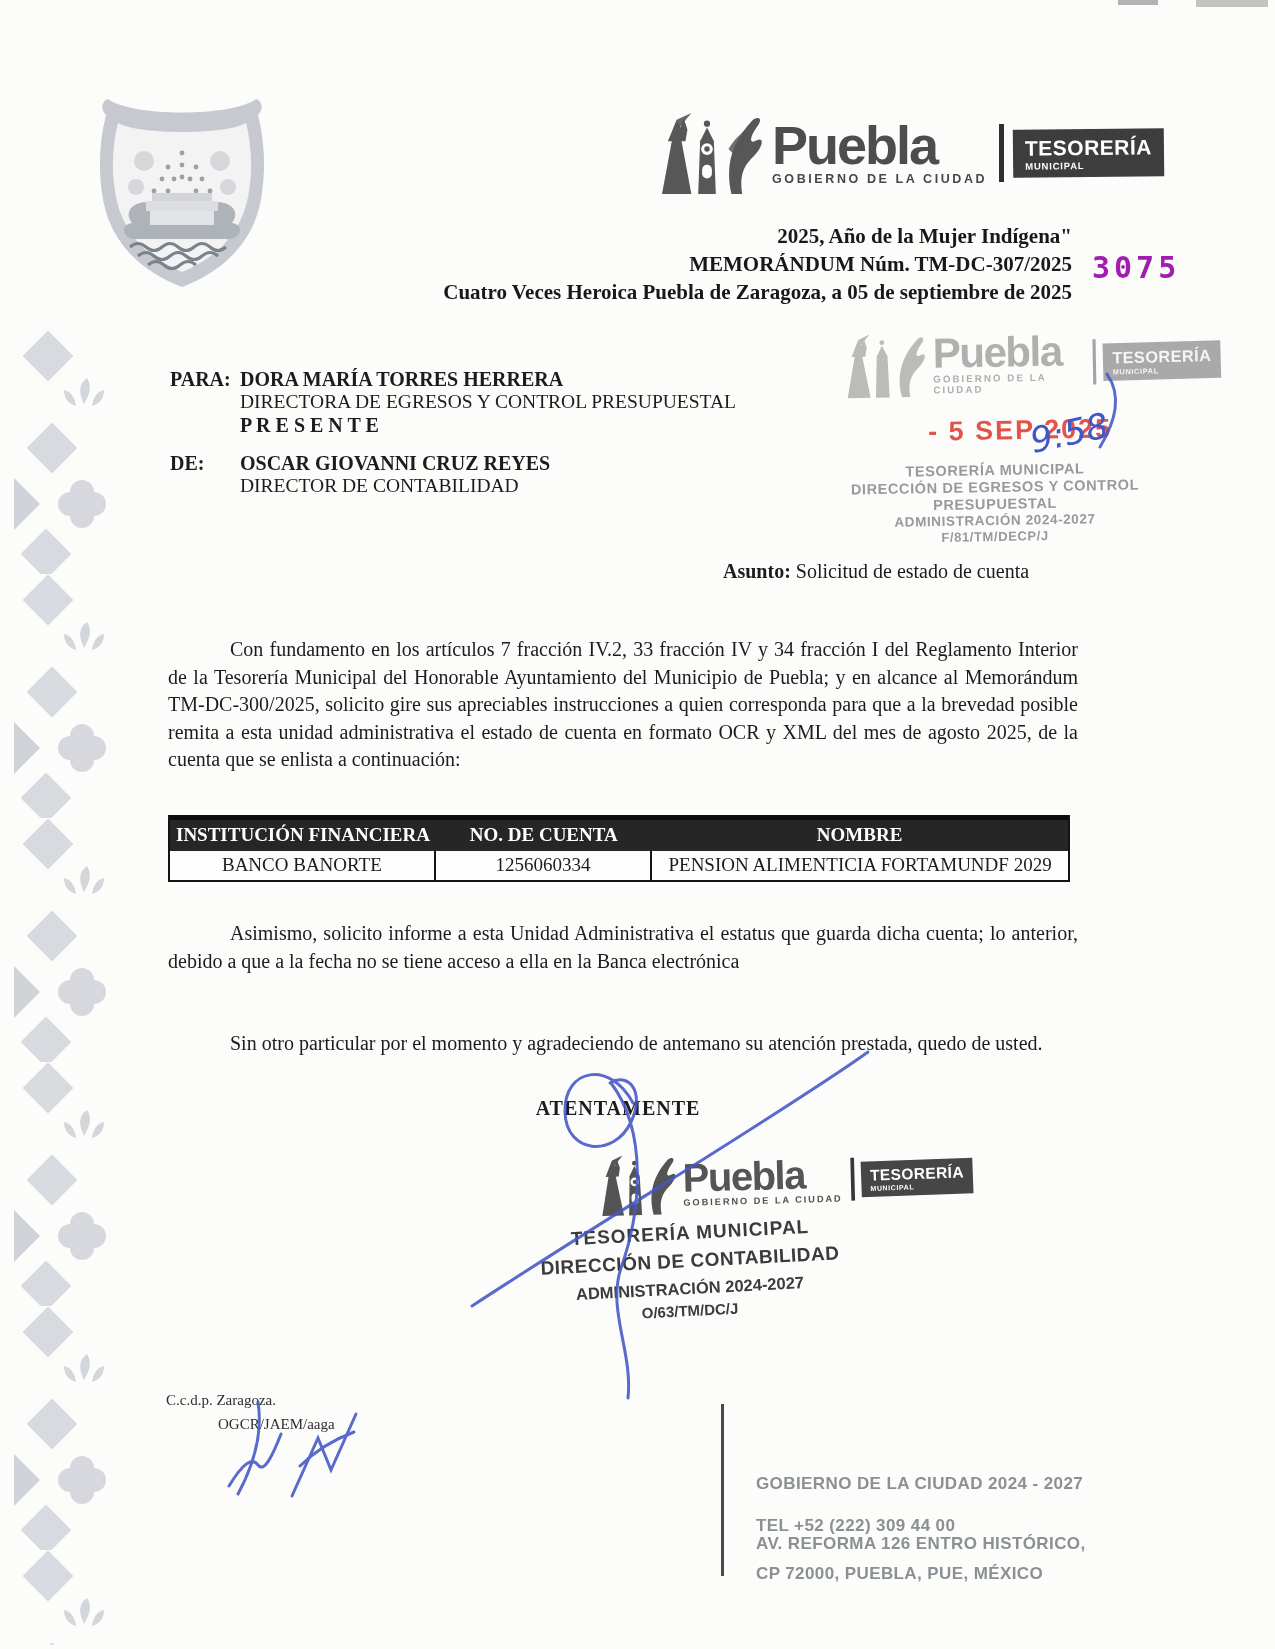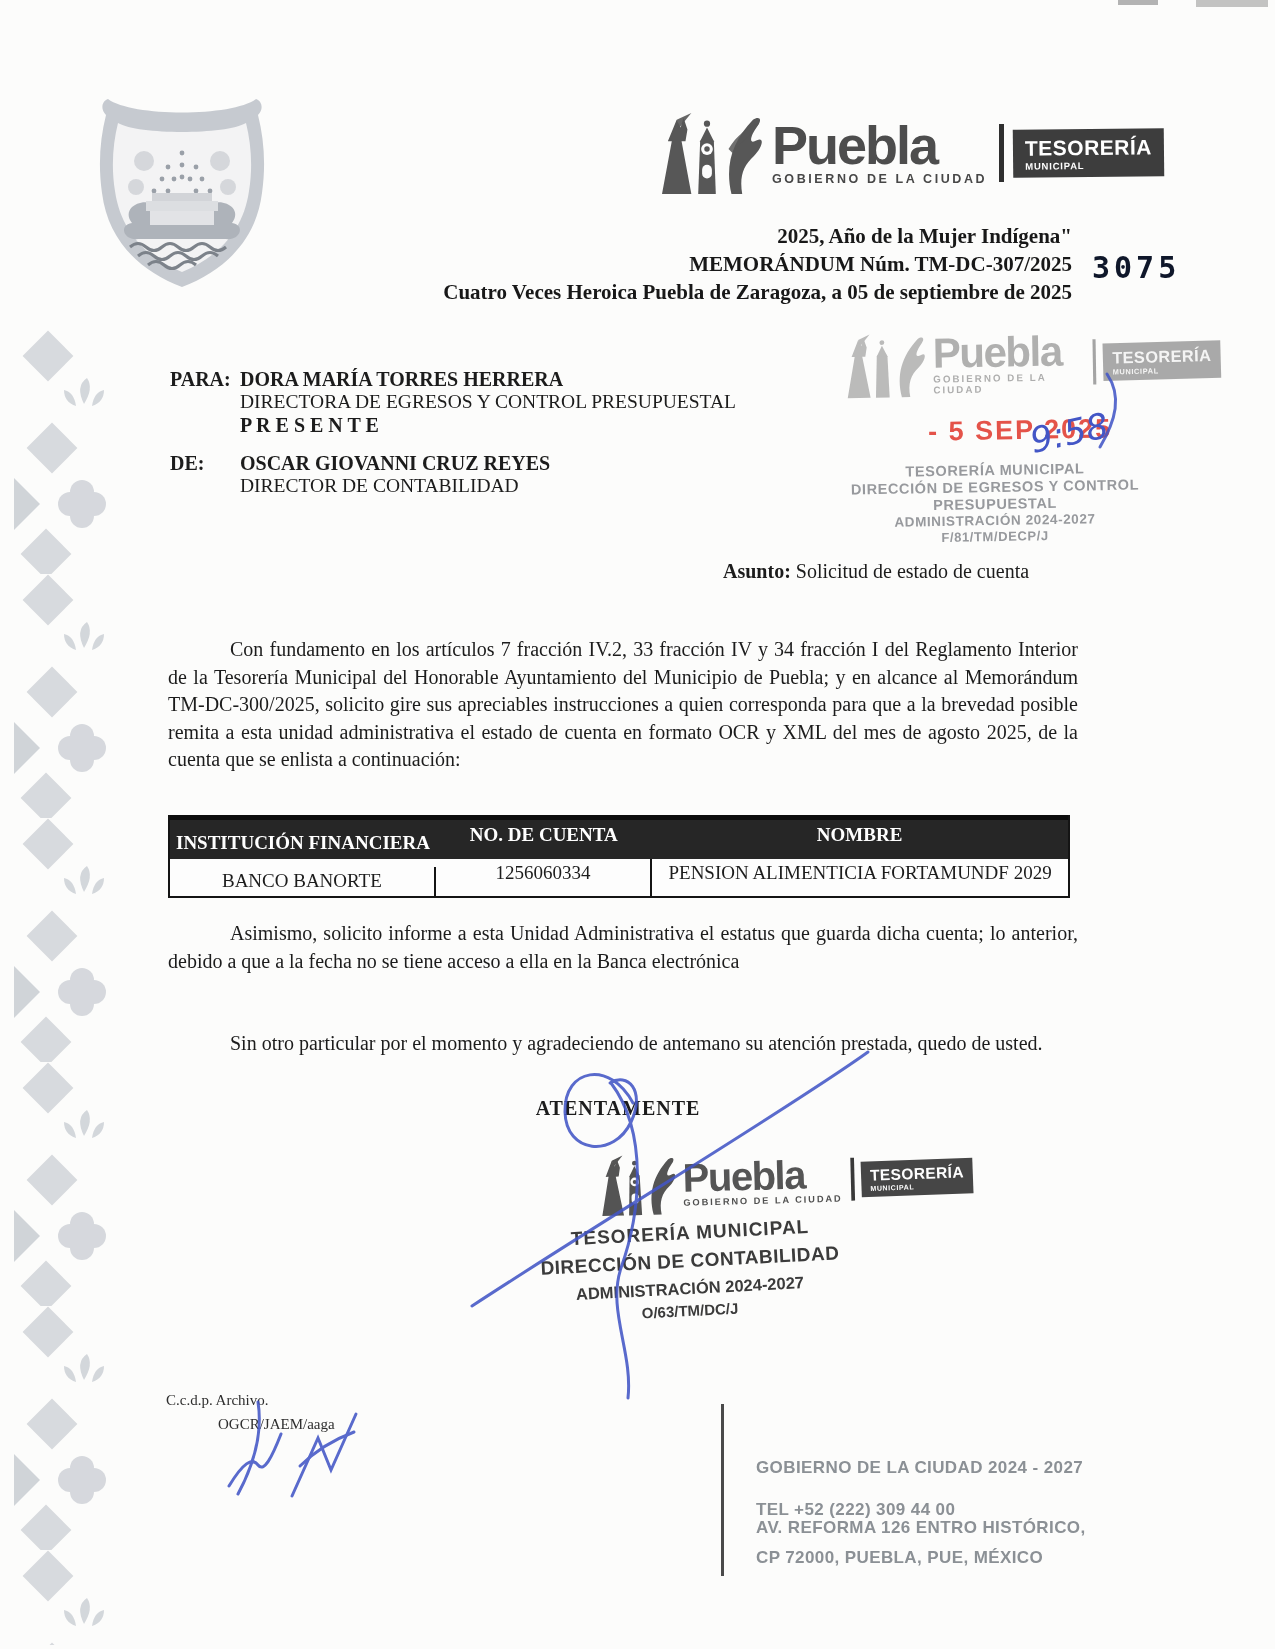--- a/index.html
+++ b/index.html
@@ -26,21 +26,21 @@
   .plogo-badge-1{font-family:"Liberation Sans",sans-serif;font-weight:800;font-size:21px;letter-spacing:.5px;}
   .plogo-badge-2{font-family:"Liberation Sans",sans-serif;font-weight:700;font-size:9.5px;letter-spacing:.8px;}
 
   .header-logo{left:648px;top:108px;}
   .faded-logo{left:782px;top:318px;transform:scale(.78) rotate(-1deg);opacity:.45;filter:contrast(.85);}
   .sign-logo{left:524px;top:1136px;transform:scale(.74) rotate(-1.5deg);opacity:.95;}
 
   
   .hdr-line{right:203px;text-align:right;font-weight:700;font-size:21px;color:#181818;white-space:nowrap;}
   .folio{left:1092px;top:250px;font-family:"DejaVu Sans Mono",monospace;font-weight:700;
-         font-size:30px;letter-spacing:4px;color:#0f172a;}
+         font-size:30px;letter-spacing:4px;color:#a21caf;}
 
   
   .stamp-date{left:928px;top:415px;font-family:"Liberation Sans",sans-serif;font-weight:700;
               font-size:27px;letter-spacing:2px;color:#e2453a;transform:rotate(-1deg);opacity:.92;}
   .stamp-time{left:1030px;top:413px;font-family:"DejaVu Sans",sans-serif;font-style:italic;
               font-size:35px;color:#4356c6;transform:rotate(-12deg);}
   .rstamp-line{left:830px;width:330px;text-align:center;font-family:"Liberation Sans",sans-serif;
                font-weight:700;color:#97999d;letter-spacing:.6px;transform:rotate(-1deg);}
 
   
@@ -53,21 +53,21 @@
 
   
   .para{left:168px;width:910px;font-size:20px;line-height:27.5px;text-align:justify;text-indent:62px;}
 
   
   .tbl{left:168px;top:815px;width:898px;border:2px solid #141414;border-top:none;
        font-size:19px;background:#fff;}
   .tbl-head{display:flex;background:#262626;color:#fff;font-weight:700;
             border-top:5px solid #0d0d0d;}
   .tbl-row{display:flex;background:#fdfdfd;}
-  .c1{width:264px;margin-top:8px;} .c2{width:213px;} .c3{width:421px;}
+  .c1{width:264px;} .c2{width:213px;} .c3{width:421px;}
   .tbl-head>div{padding:4px 4px 5px 4px;}
   .tbl-head .c1{text-align:left;padding-left:6px;}
   .tbl-head .c2,.tbl-head .c3{text-align:center;}
   .tbl-row>div{padding:3px 4px 4px 4px;text-align:center;border-right:2px solid #141414;}
   .tbl-row>div:last-child{border-right:none;}
 
   
   .atent{left:468px;top:1097px;width:300px;text-align:center;font-weight:700;
          font-size:20px;letter-spacing:1px;}
   .sstamp-line{left:490px;width:400px;text-align:center;font-family:"Liberation Sans",sans-serif;
@@ -75,21 +75,21 @@
 
   
   .ccp{font-size:15px;color:#2e2e2e;}
   .capital{left:388px;top:1428px;width:310px;text-align:center;color:#4f4f4f;
            font-family:"Liberation Sans",sans-serif;}
   .capital-top{display:flex;align-items:center;justify-content:center;gap:6px;}
   .capital-1{font-weight:700;font-size:25px;letter-spacing:7px;white-space:nowrap;}
   .capital-2{font-weight:800;font-size:42px;letter-spacing:5px;margin-top:-2px;}
   .fdivider{left:721px;top:1404px;width:3px;height:172px;background:#4a4a4a;}
   .contact-line{left:756px;font-family:"Liberation Sans",sans-serif;font-weight:700;
-                font-size:17px;letter-spacing:.4px;color:#8b9095;white-space:nowrap;}
+                font-size:17px;letter-spacing:.4px;color:#8b9095;white-space:nowrap;margin-top:16px;}
 
   .ink{left:0;top:0;pointer-events:none;}
   .scan-smudge{background:#5a5a5a;opacity:.45;}
 </style>
 </head>
 <body>
 
 <div class="page">
 
   <svg class="abs watermark" width="100" height="1315">
@@ -279,21 +279,21 @@
         <div class="plogo-badge-2">MUNICIPAL</div>
       </div>
     </div>
   </div>
 
   <div class="abs sstamp-line" style="top:1222px;font-size:19px;letter-spacing:1px;">TESORERÍA MUNICIPAL</div>
   <div class="abs sstamp-line" style="top:1250px;font-size:19px;letter-spacing:.5px;">DIRECCIÓN DE CONTABILIDAD</div>
   <div class="abs sstamp-line" style="top:1279px;font-size:16.5px;">ADMINISTRACIÓN 2024-2027</div>
   <div class="abs sstamp-line" style="top:1302px;font-size:15px;">O/63/TM/DC/J</div>
 
-  <div class="abs ccp" style="left:166px;top:1392px;">C.c.d.p. Archivo.</div>
+  <div class="abs ccp" style="left:166px;top:1392px;">C.c.d.p. Zaragoza.</div>
   <div class="abs ccp" style="left:218px;top:1416px;">OGCR/JAEM/aaga</div>
 
   <div class="abs capital">
   </div>
 
   <div class="abs fdivider"></div>
   <div class="abs contact-line" style="top:1458px;">GOBIERNO DE LA CIUDAD 2024 - 2027</div>
   <div class="abs contact-line" style="top:1500px;">TEL +52 (222) 309 44 00</div>
   <div class="abs contact-line" style="top:1518px;">AV. REFORMA 126 ENTRO HISTÓRICO,</div>
   <div class="abs contact-line" style="top:1548px;">CP 72000, PUEBLA, PUE, MÉXICO</div>

